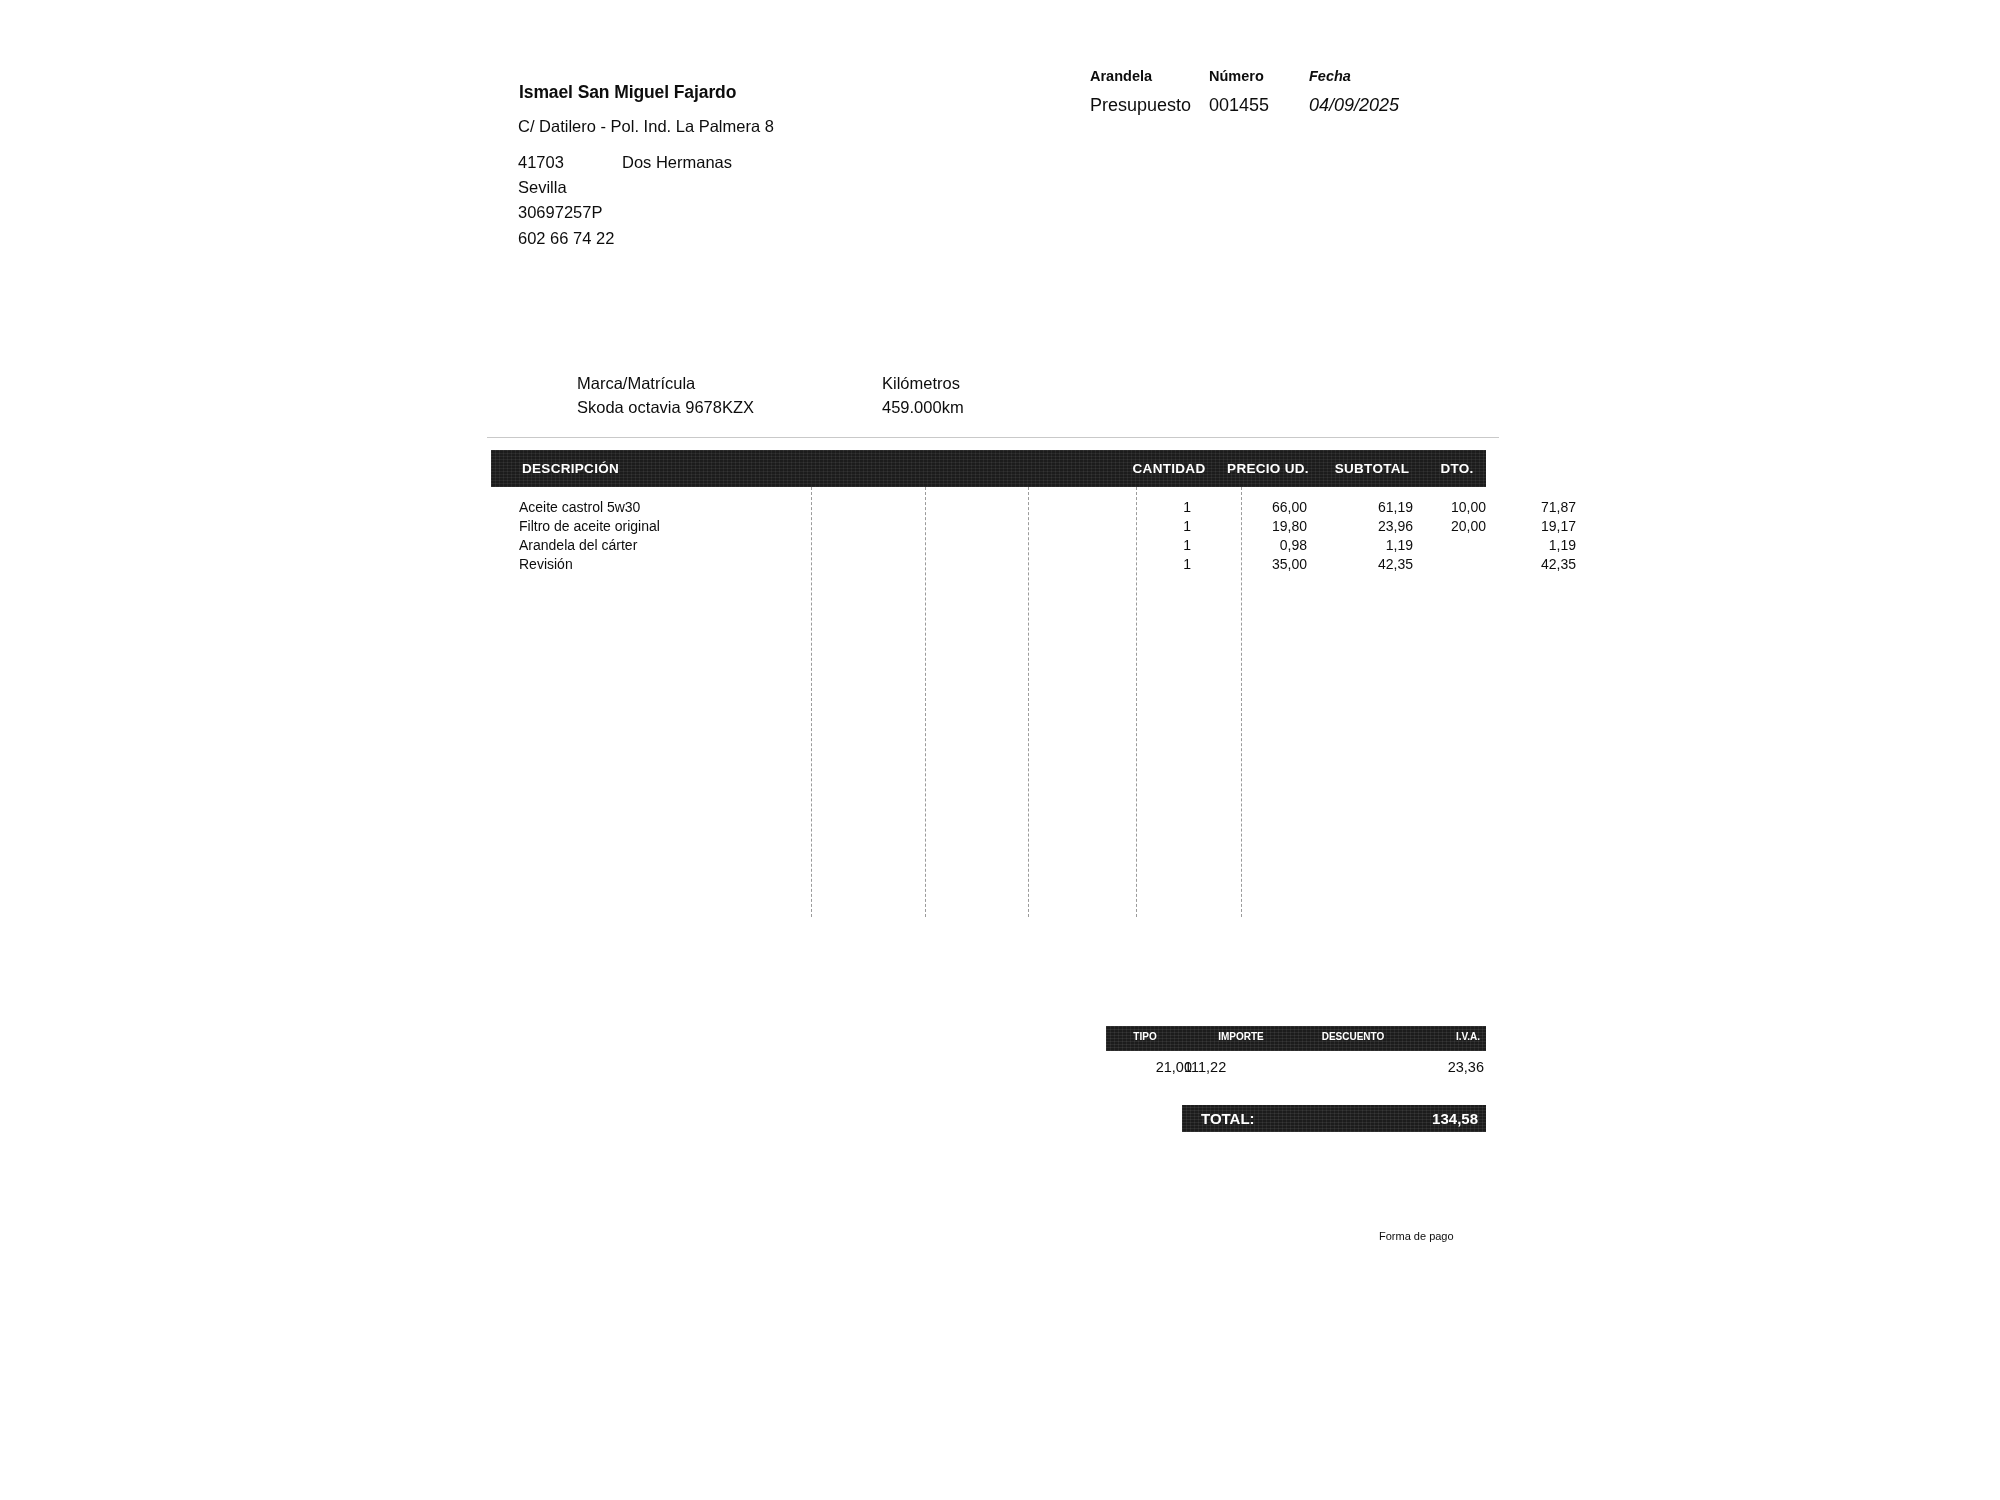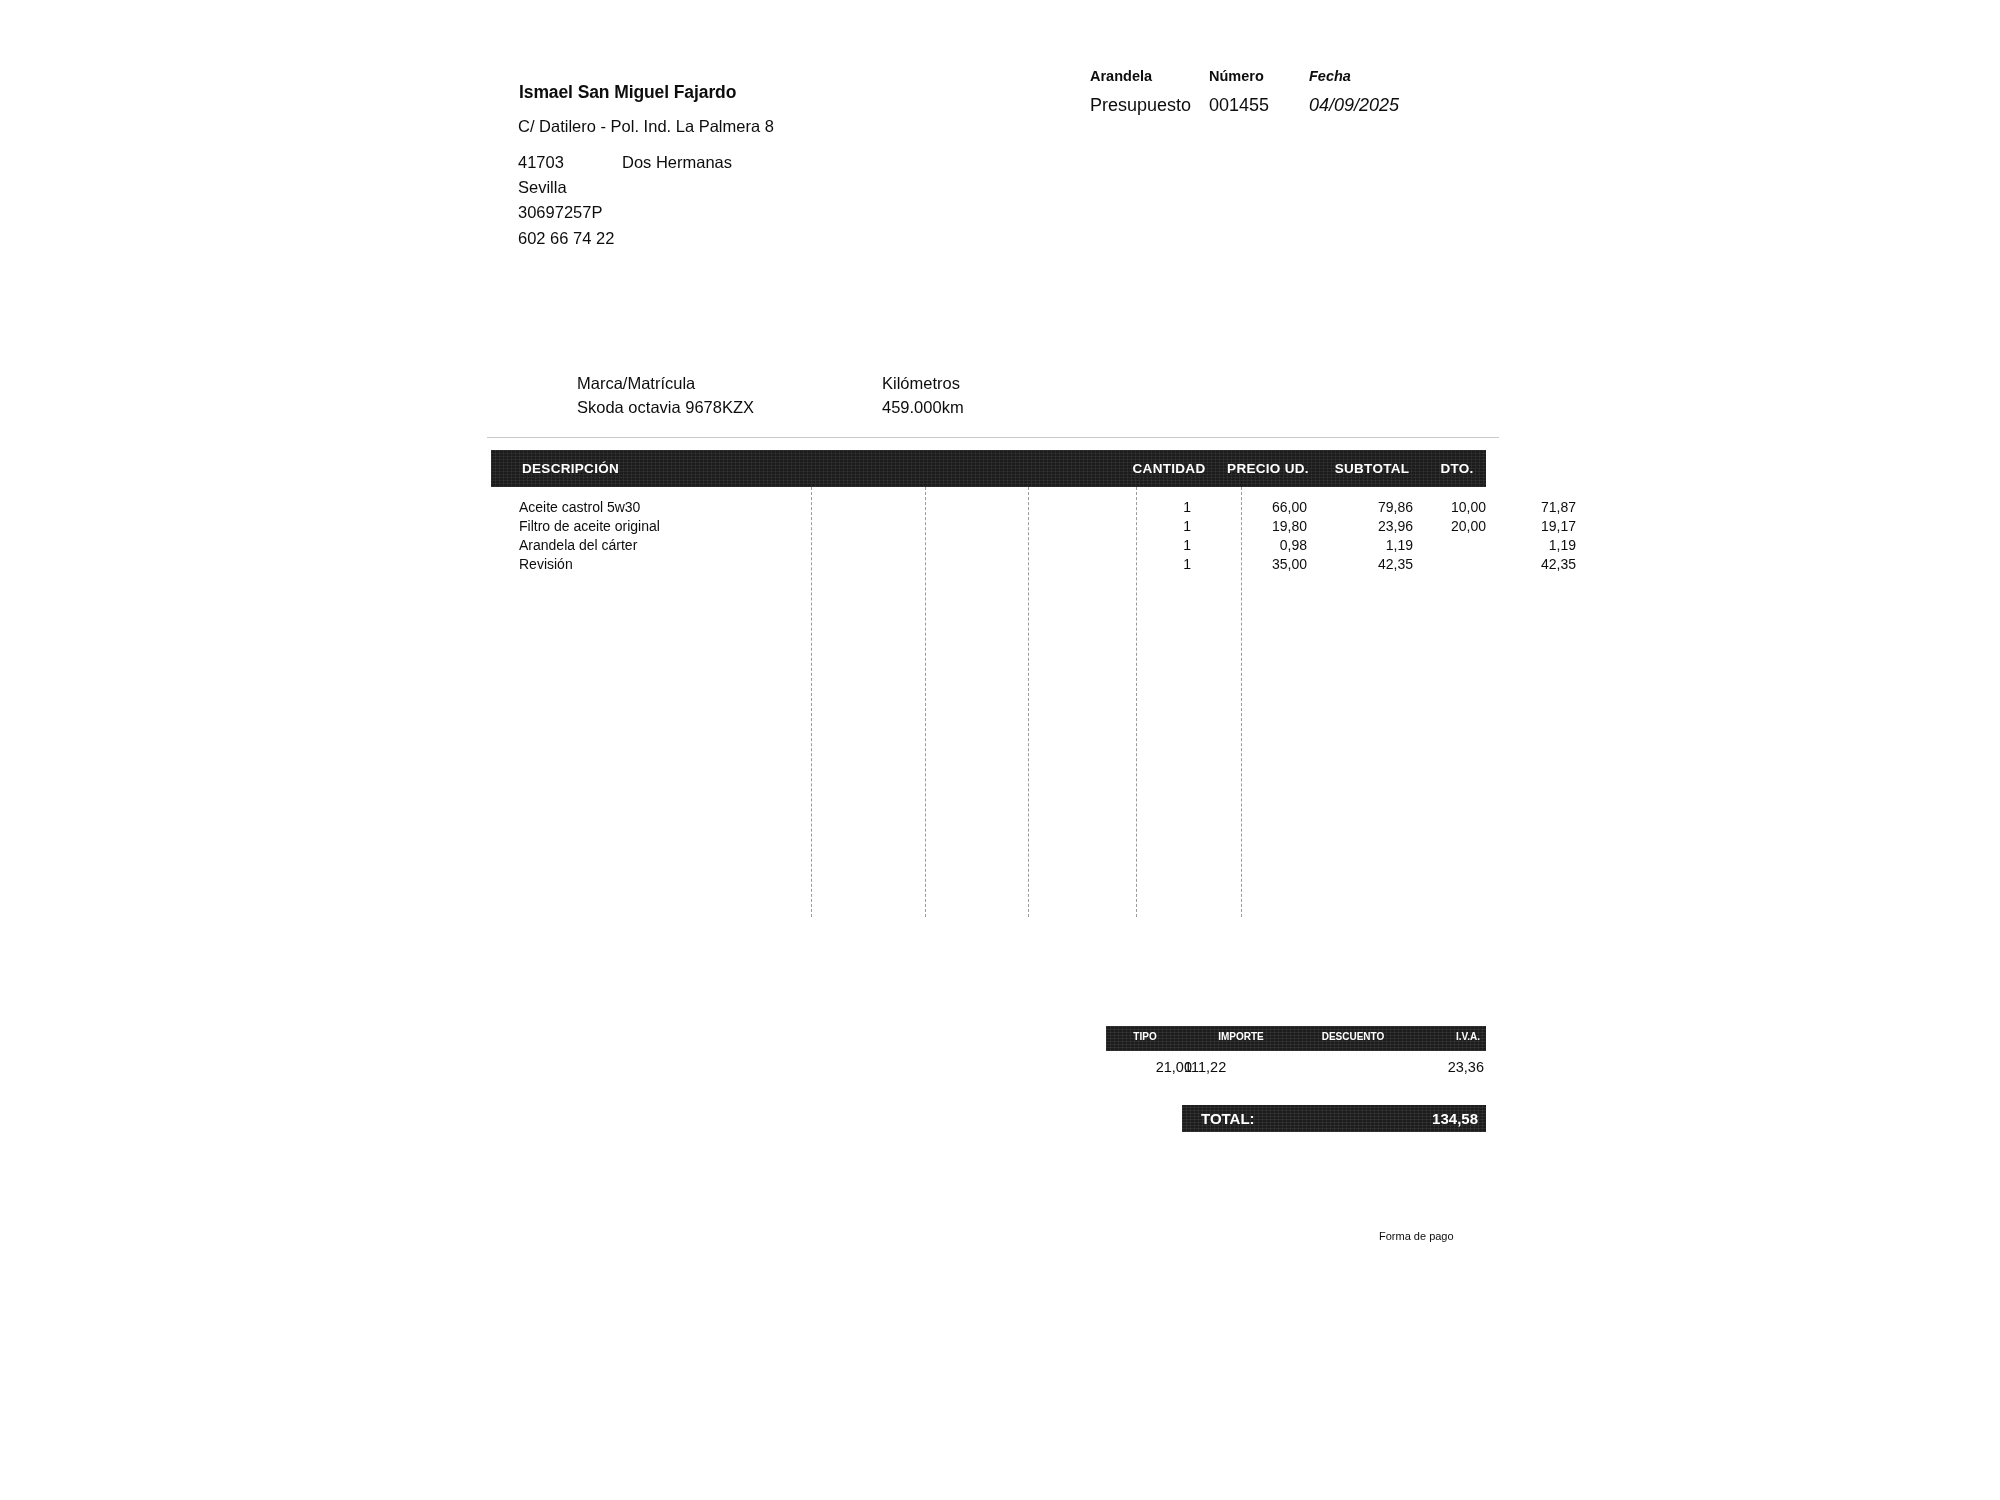--- a/index.html
+++ b/index.html
@@ -260,21 +260,21 @@
       <div class="vline v1"></div>
       <div class="vline v2"></div>
       <div class="vline v3"></div>
       <div class="vline v4"></div>
       <div class="vline v5"></div>
 
       <div class="row" style="top:10px;">
         <span class="c-desc">Aceite castrol 5w30</span>
         <span class="c-cant">1</span>
         <span class="c-prec">66,00</span>
-        <span class="c-subt">79,86</span>
+        <span class="c-subt">61,19</span>
         <span class="c-dto">10,00</span>
         <span class="c-tot">71,87</span>
       </div>
       <div class="row" style="top:10px;">
         <span class="c-desc">Filtro de aceite original</span>
         <span class="c-cant">1</span>
         <span class="c-prec">19,80</span>
         <span class="c-subt">23,96</span>
         <span class="c-dto">20,00</span>
         <span class="c-tot">19,17</span>

